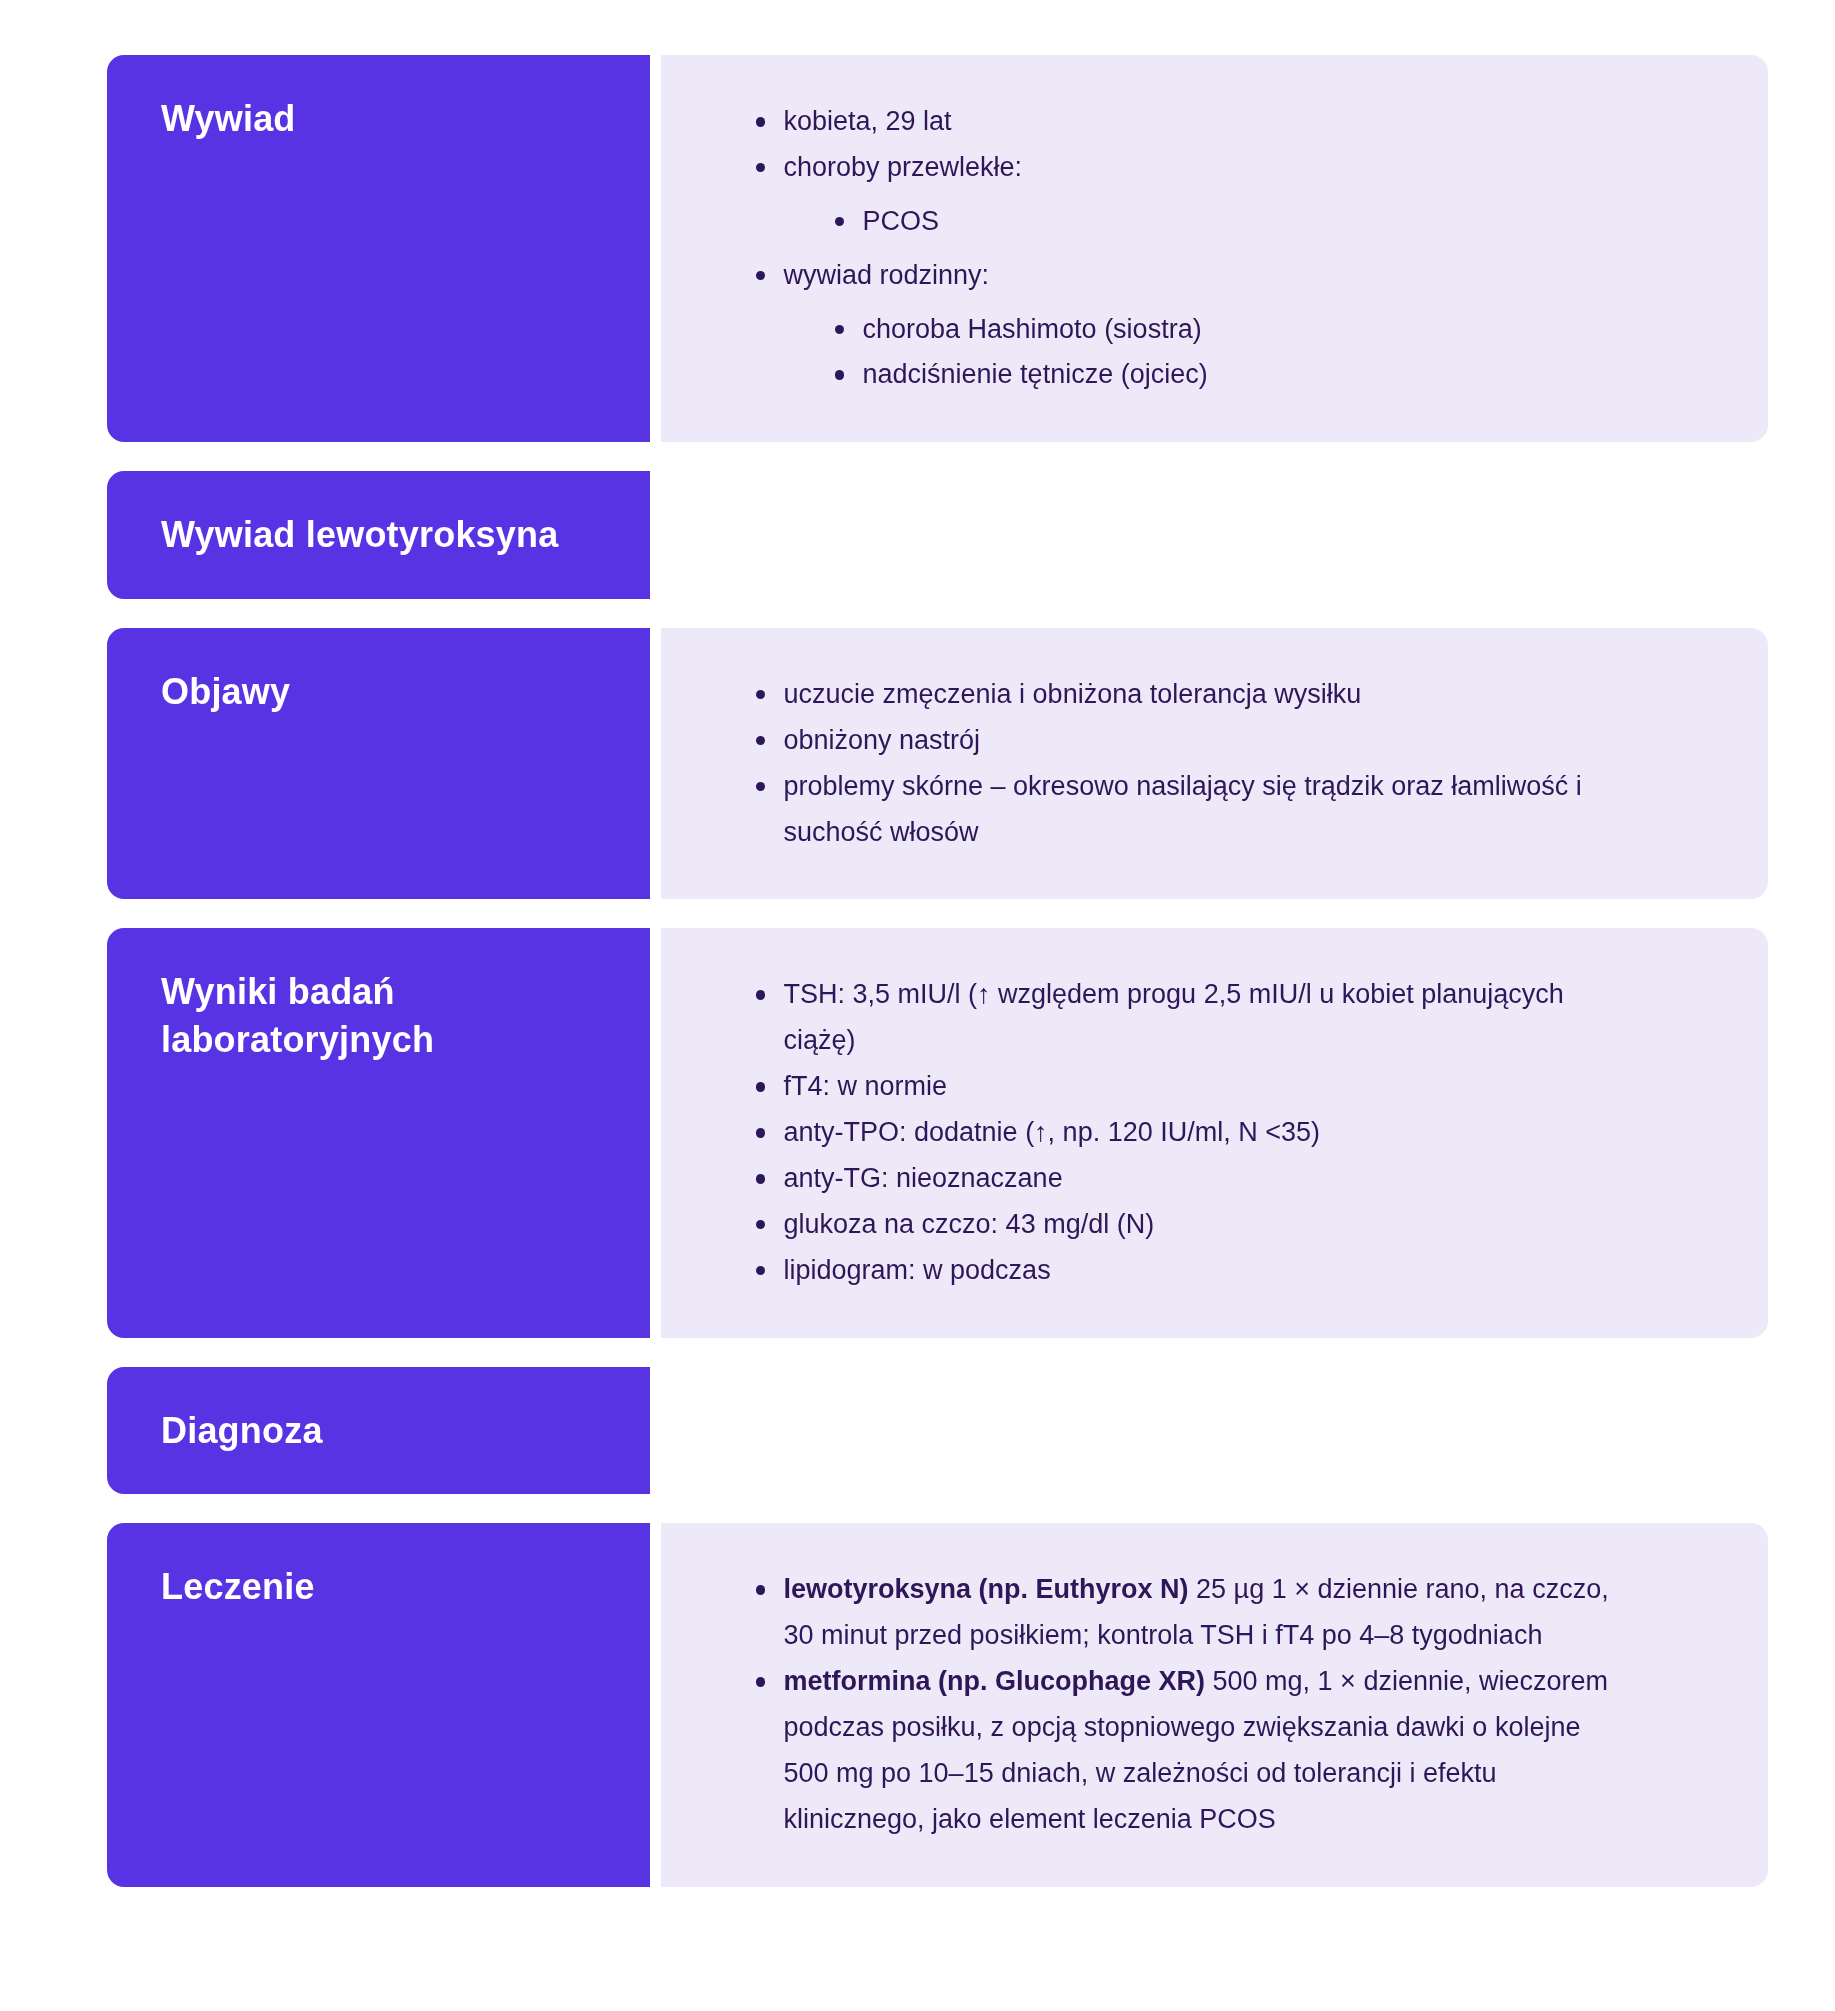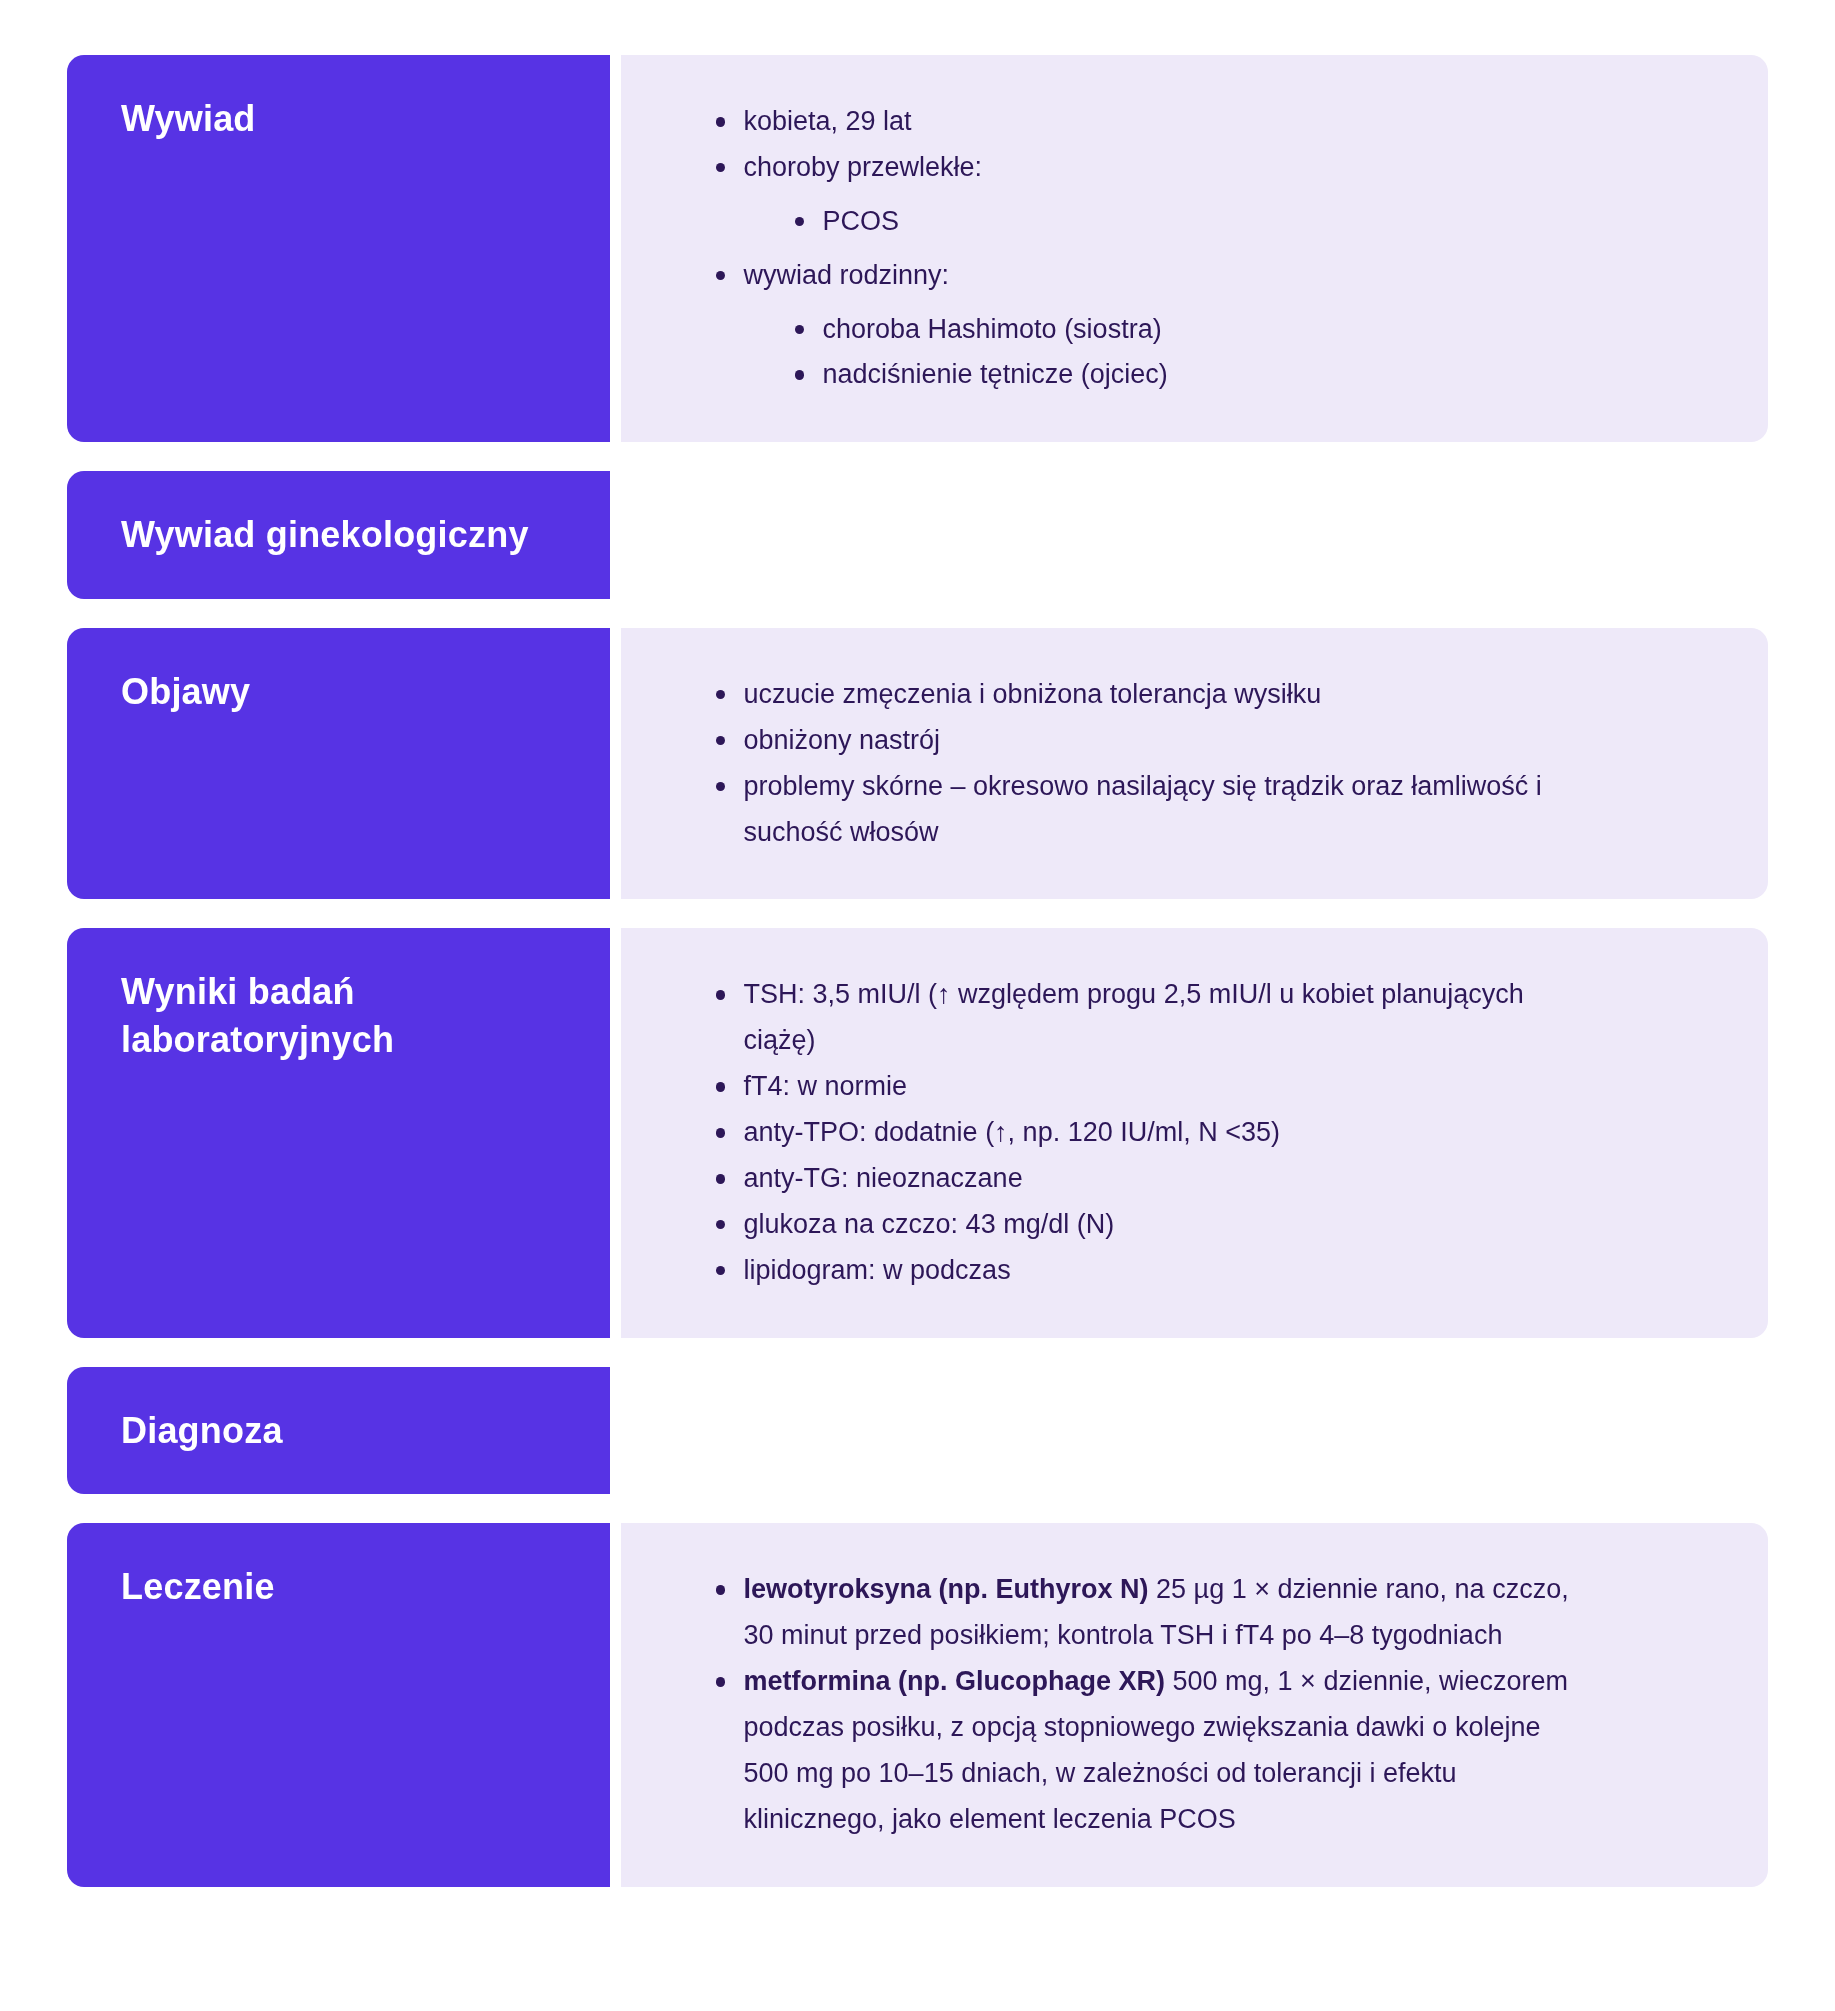--- a/index.html
+++ b/index.html
@@ -25,20 +25,21 @@
     gap: 10.5px;
     margin-bottom: 29px;
   }
   .row:last-child { margin-bottom: 0; border-radius: 25px; }
   .header-cell {
     flex: 0 0 543px;
     box-sizing: border-box;
     background: var(--header-bg, #5733e4);
     border-radius: 17px 0 0 17px;
     padding: 40px 38px 40px 54px;
+    margin-left: 40px;
   }
   .title {
     margin: 0;
     color: var(--header-text, #ffffff);
     font-size: 36px;
     font-weight: 700;
     line-height: 1.32;
     letter-spacing: 0.2px;
   }
   .content-cell {
@@ -95,21 +96,21 @@
             <li><span>wywiad rodzinny:</span><ul class="bullets sub">
                 <li><span>choroba Hashimoto (siostra)</span></li>
                 <li><span>nadciśnienie tętnicze (ojciec)</span></li>
               </ul></li>
           </ul>
         </div>
   </section>
 
   <section class="row">
     <div class="header-cell">
-      <h2 class="title">Wywiad ginekologiczny</h2>
+      <h2 class="title">Wywiad lewotyroksyna</h2>
     </div>
   </section>
 
   <section class="row">
     <div class="header-cell">
       <h2 class="title">Objawy</h2>
     </div>
     <div class="content-cell">
           <ul class="bullets">
             <li><span>uczucie zmęczenia i obniżona tolerancja wysiłku</span></li>

